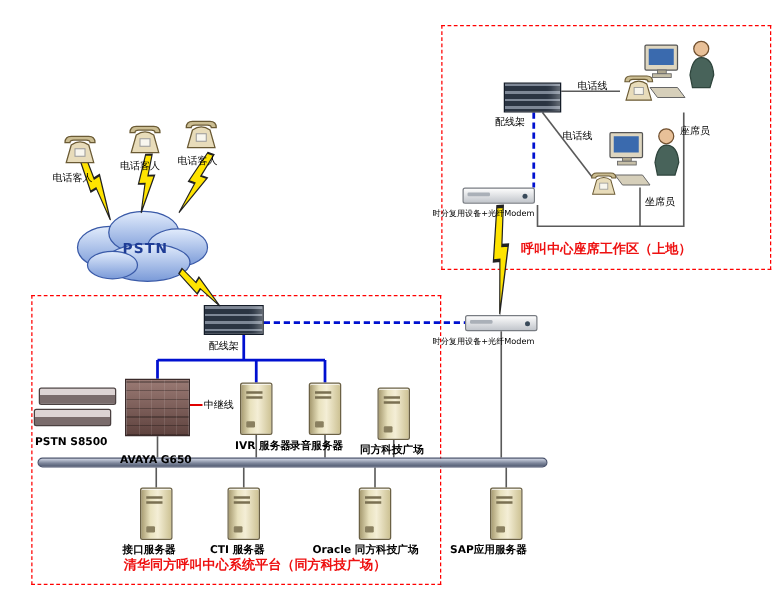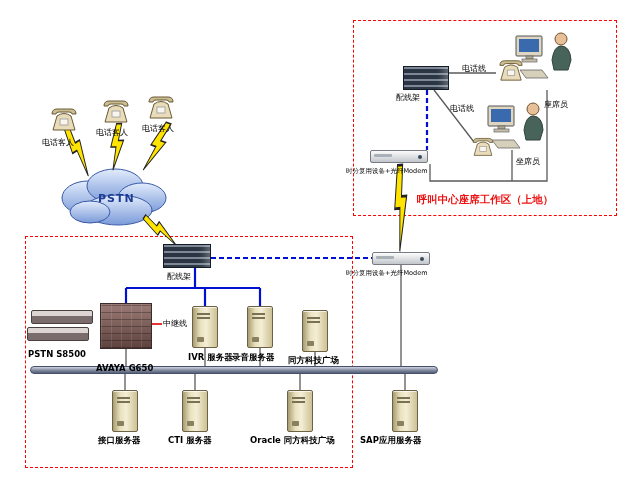--- a/index.html
+++ b/index.html
@@ -192,14 +192,15 @@
 
   <div class="node server" style="left:182px;top:390px"></div>
   <div class="label bold" style="left:168px;top:436px">CTI 服务器</div>
 
   <div class="node server" style="left:287px;top:390px"></div>
   <div class="label bold" style="left:250px;top:436px">Oracle 同方科技广场</div>
 
   <div class="node server" style="left:392px;top:390px"></div>
   <div class="label bold" style="left:360px;top:436px">SAP应用服务器</div>
 
+  <div class="label title" style="left:60px;top:446px;width:288px">清华同方呼叫中心系统平台（同方科技广场）</div>
 
 </div>
 
 </body></html>

